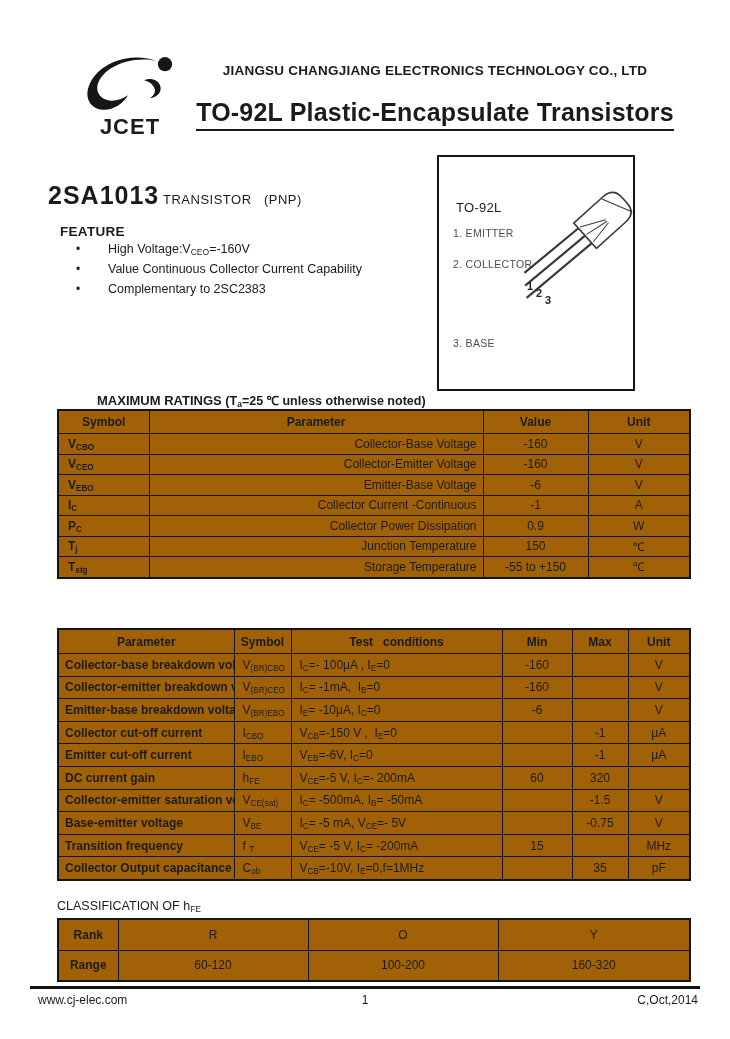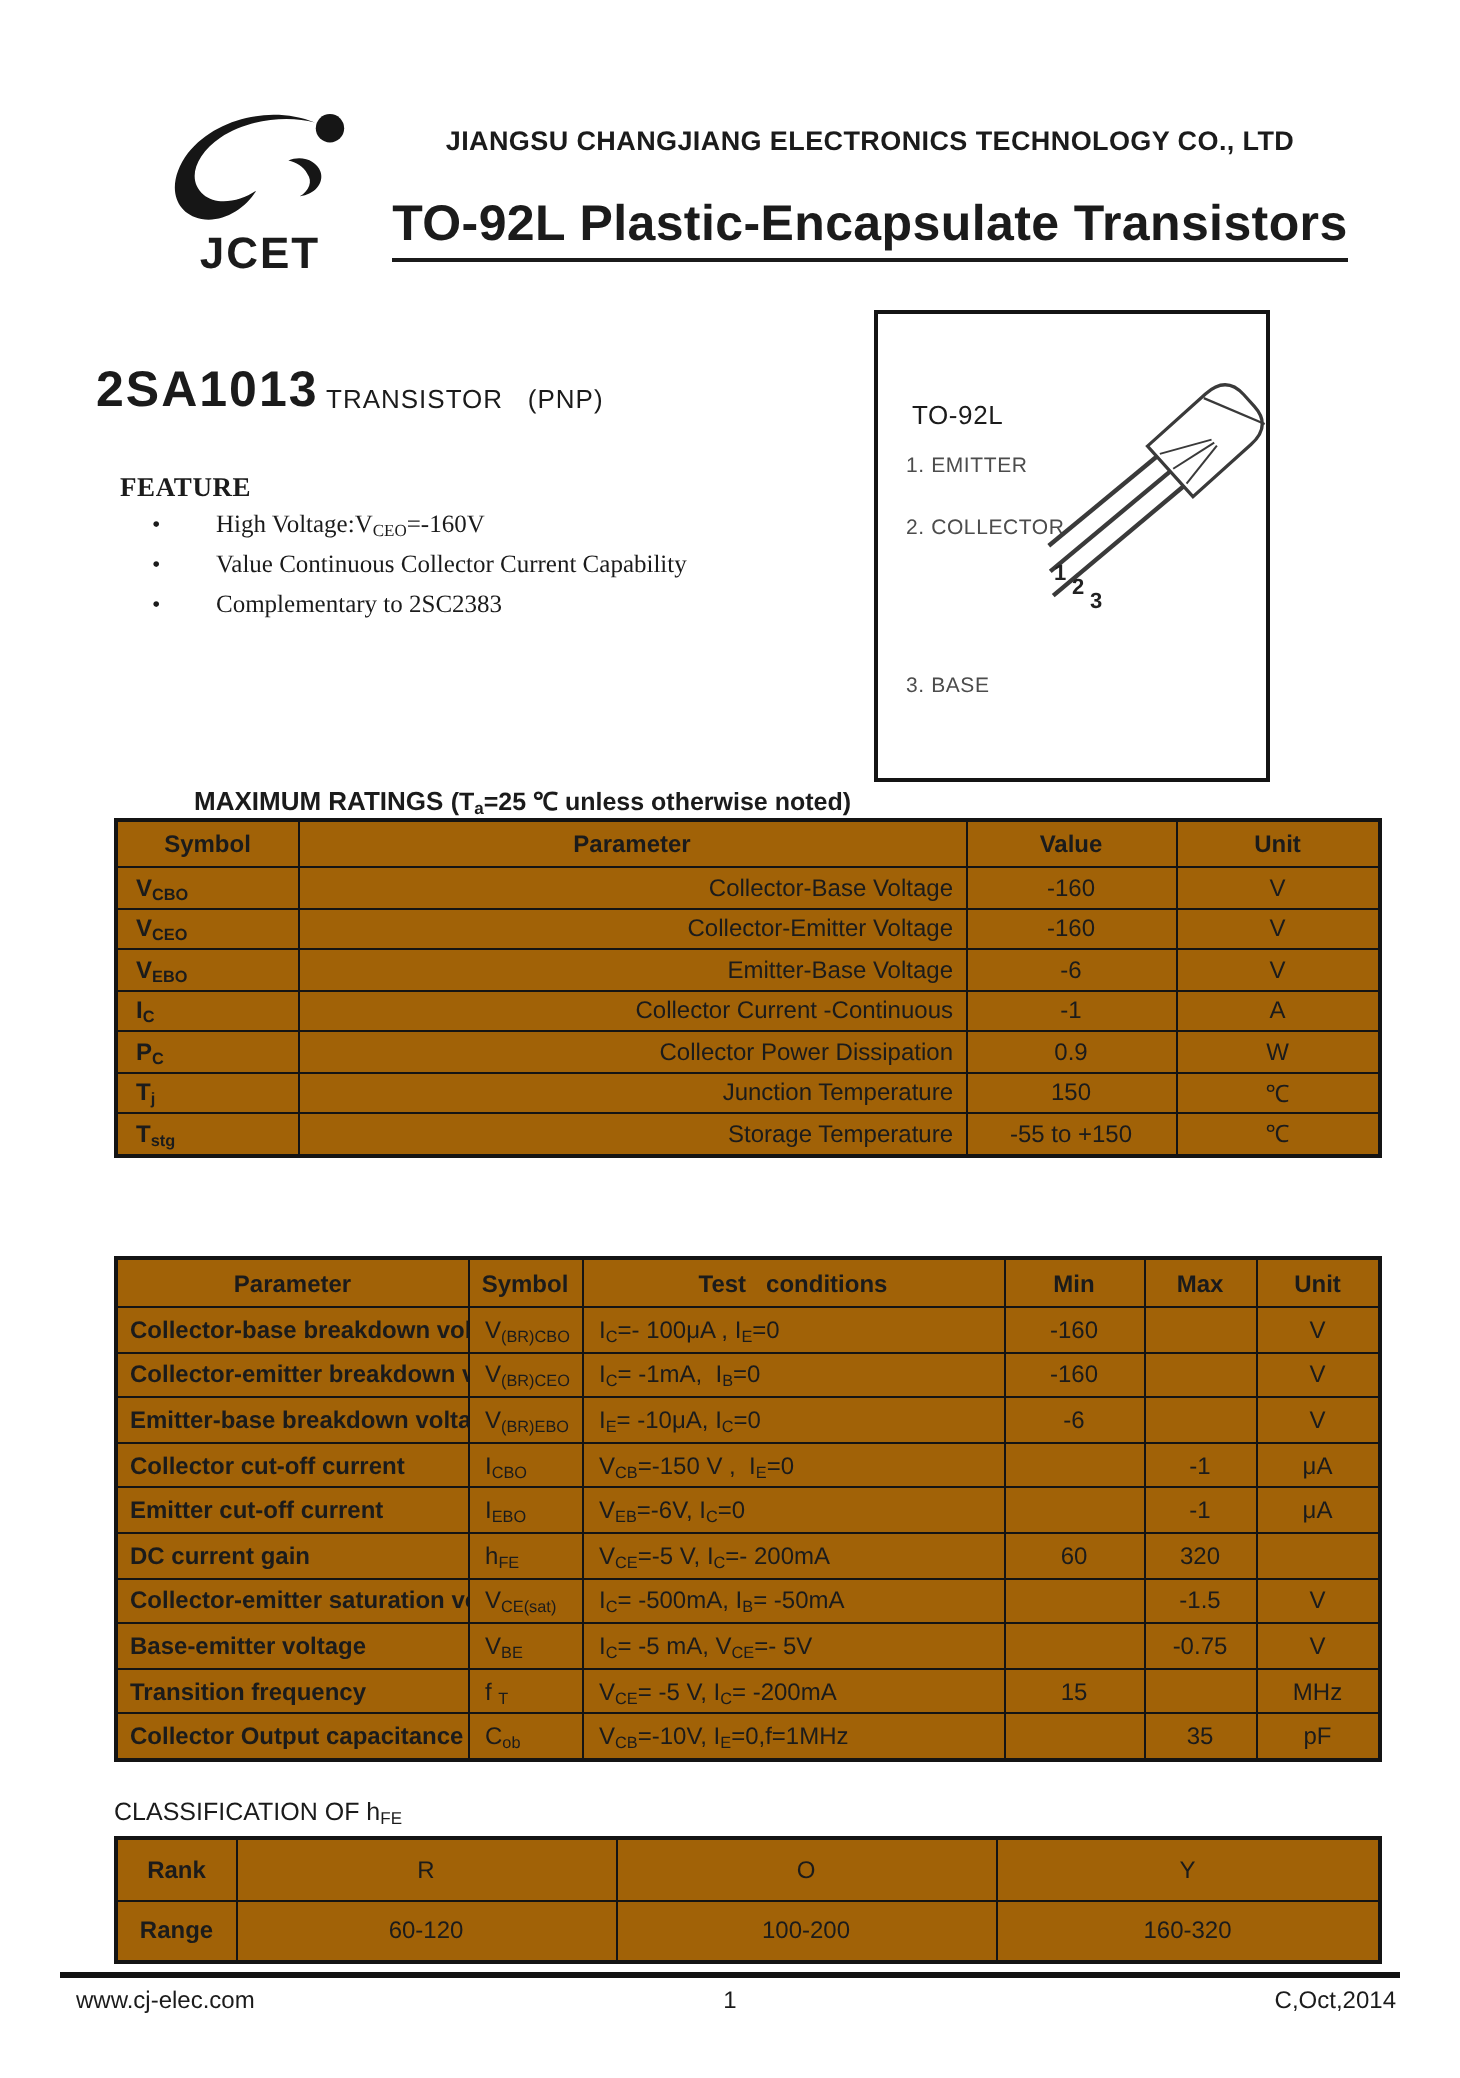--- a/index.html
+++ b/index.html
@@ -15,21 +15,21 @@
            font-size:13.5px;font-weight:bold;letter-spacing:0.2px;}
   .doc-title{position:absolute;left:170px;top:98px;width:530px;text-align:center;}
   .doc-title span{display:inline-block;font-size:25px;font-weight:bold;
                   border-bottom:2.5px solid #1b1b1b;padding-bottom:2px;letter-spacing:0.2px;}
 
   
   .part-number{position:absolute;left:48px;top:181px;font-size:25px;font-weight:bold;letter-spacing:1px;}
   .part-type{position:absolute;left:163px;top:192px;font-size:13px;letter-spacing:0.5px;}
 
   
-  .feature{position:absolute;left:60px;top:236px;width:360px;font-family:Liberation Serif, serif;}
+  .feature{position:absolute;left:60px;top:224px;width:360px;}
   .feature-heading{font-size:13.5px;font-weight:bold;letter-spacing:0.3px;}
   .feature-item{display:flex;font-size:12.5px;line-height:19.5px;margin-top:0.5px;}
   .feature-item .bullet{width:14px;margin-left:16px;margin-right:18px;font-size:12px;}
 
   
   .pkg-box{position:absolute;left:437px;top:155px;width:194px;height:232px;
            border:2px solid #141414;background:#fff;}
   .pkg-name{position:absolute;left:17px;top:20px;font-size:13px;font-weight:normal;letter-spacing:0.3px;margin-top:23px;}
   .pin{position:absolute;left:14px;font-size:10.5px;color:#4c4c4c;letter-spacing:0.3px;}
   .pin1{top:70px;} .pin2{top:101px;} .pin3{top:132px;margin-top:48px;}

